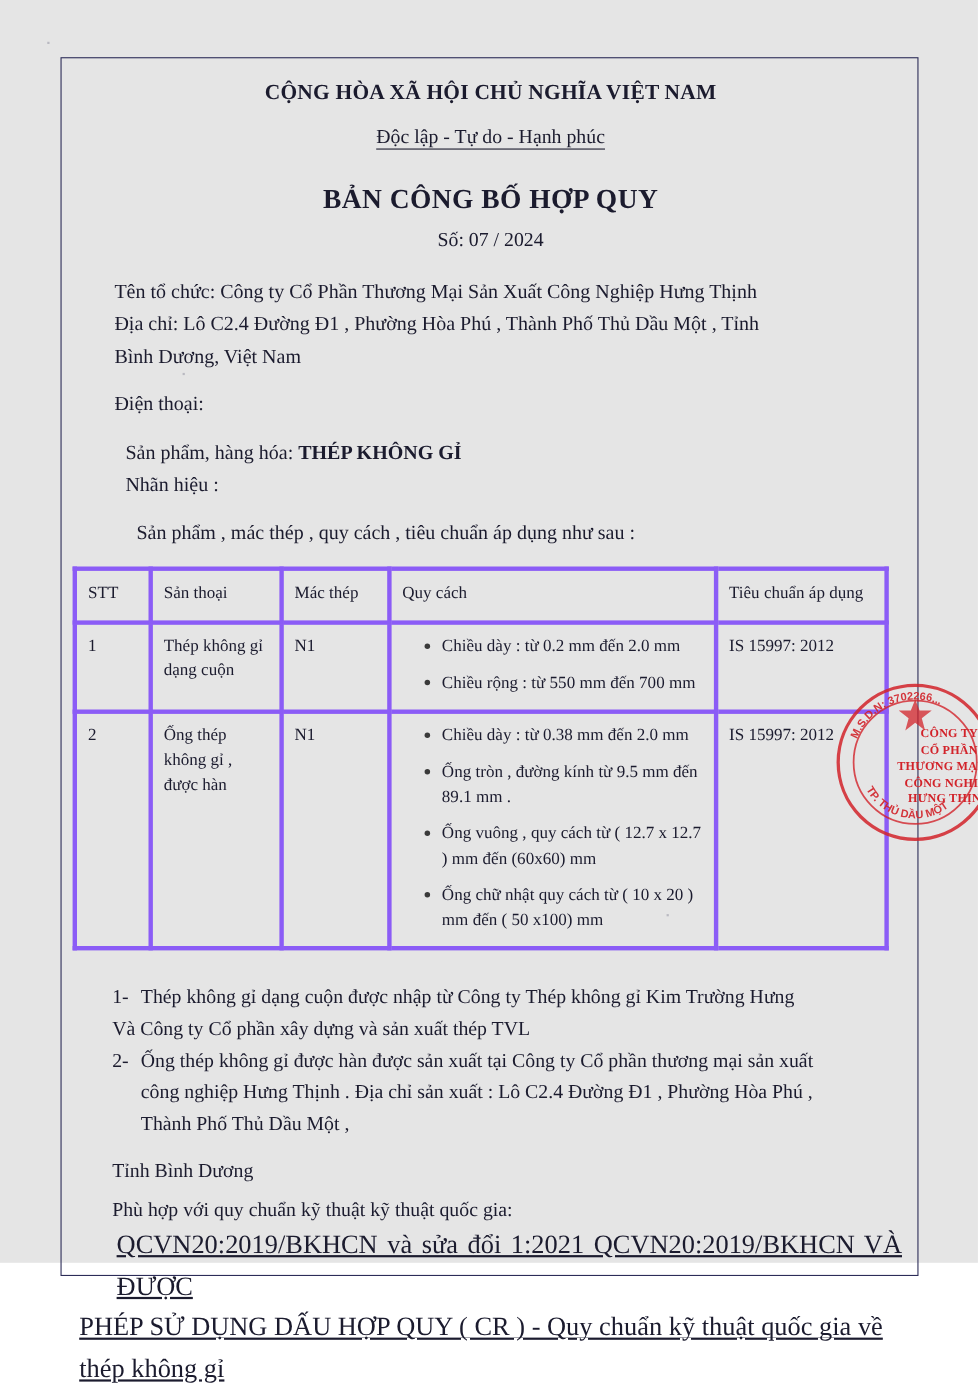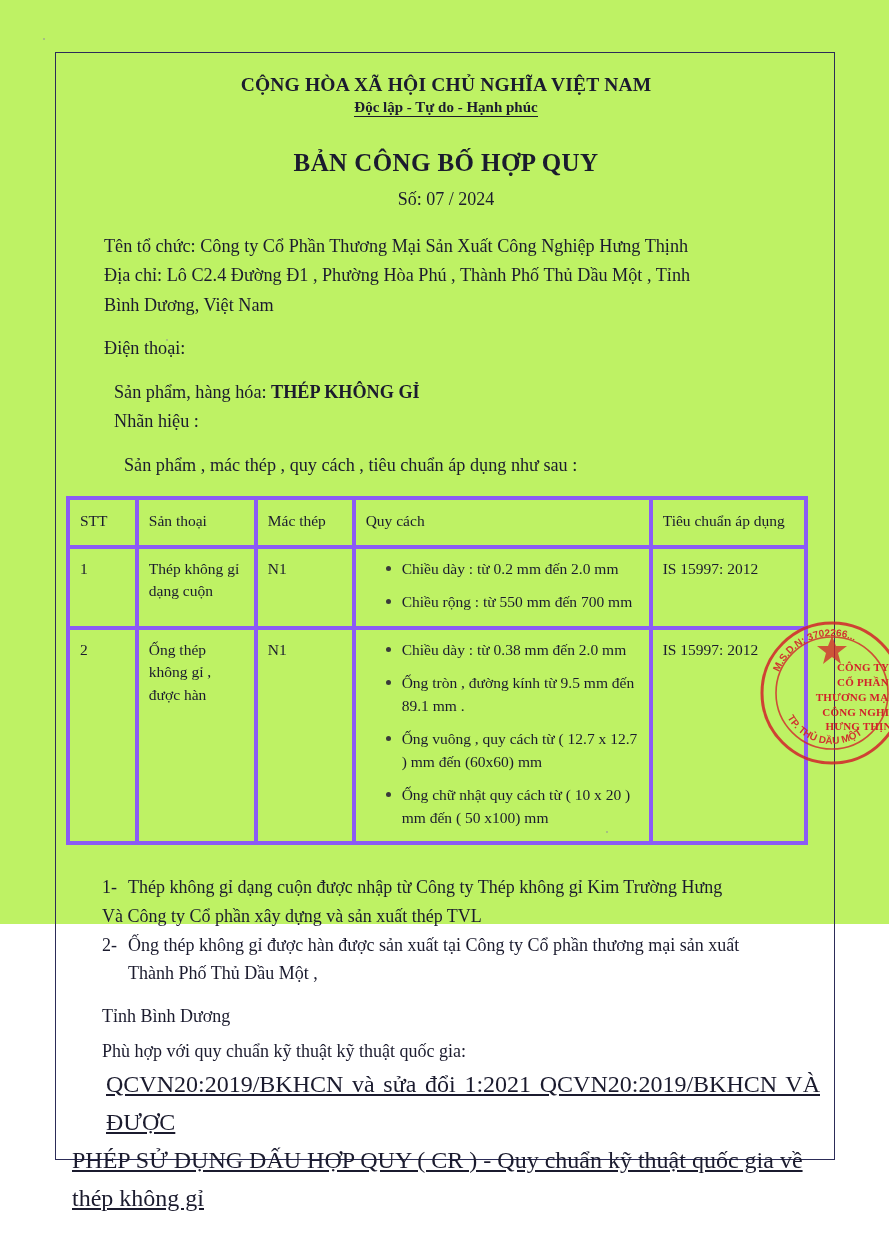--- a/index.html
+++ b/index.html
@@ -12,22 +12,22 @@
     height: 1260px;
     font-family: "Liberation Serif", serif;
     color: #1b1b2e;
     position: relative;
     overflow: hidden;
   }
   .page {
     position: absolute;
     left: 0; top: 0;
     width: 889px;
-    height: 924px;
-    background: #bef264;
+    height: 1148px;
+    background: #e5e5e5;
   }
   .scan-border {
     position: absolute;
     left: 55px;
     top: 52px;
     width: 780px;
     height: 1108px;
     border: 1px solid #2c2c58;
     box-sizing: border-box;
   }
@@ -38,23 +38,23 @@
     width: 748px;
   }
   .center { text-align: center; }
   .nation-title {
     font-weight: bold;
     font-size: 19.5px;
     letter-spacing: .2px;
     margin-top: 10px;
   }
   .nation-sub {
-    font-weight: bold;
-    font-size: 15px;
-    margin-top: 3px;
+    font-weight: normal;
+    font-size: 18px;
+    margin-top: 18px;
   }
   .nation-sub span.u { border-bottom: 1px solid #1b1b2e; padding-bottom: 1px; }
   .doc-title {
     font-weight: bold;
     font-size: 25px;
     margin-top: 33px;
     letter-spacing: .4px;
   }
   .doc-number {
     font-size: 18px;
@@ -229,20 +229,21 @@
       <div class="note-row">
         <div class="note-num">1-</div>
         <div class="note-txt">Thép không gỉ dạng cuộn được nhập từ Công ty Thép không gỉ Kim Trường Hưng</div>
       </div>
       <div class="note-cont">Và Công ty Cổ phần xây dựng và sản xuất thép TVL</div>
 
       <div class="note-row">
         <div class="note-num">2-</div>
         <div class="note-txt">Ống thép không gỉ được hàn được sản xuất tại Công ty Cổ phần thương mại sản xuất</div>
       </div>
+      <div class="note-cont2">công nghiệp Hưng Thịnh . Địa chỉ sản xuất : Lô C2.4 Đường Đ1 , Phường Hòa Phú ,</div>
       <div class="note-cont2">Thành Phố Thủ Dầu Một ,</div>
     </div>
 
     <div class="tail">Tỉnh Bình Dương</div>
     <div class="tail" style="margin-top:6px;">Phù hợp với quy chuẩn kỹ thuật kỹ thuật quốc gia:</div>
     <div class="tail-block">
       <div class="tail-line1">QCVN20:2019/BKHCN và sửa đổi 1:2021  QCVN20:2019/BKHCN VÀ ĐƯỢC</div>
       <div class="tail-line2">PHÉP SỬ DỤNG DẤU HỢP QUY ( CR ) -  Quy chuẩn kỹ thuật quốc gia về thép không gỉ</div>
     </div>
   </div>

